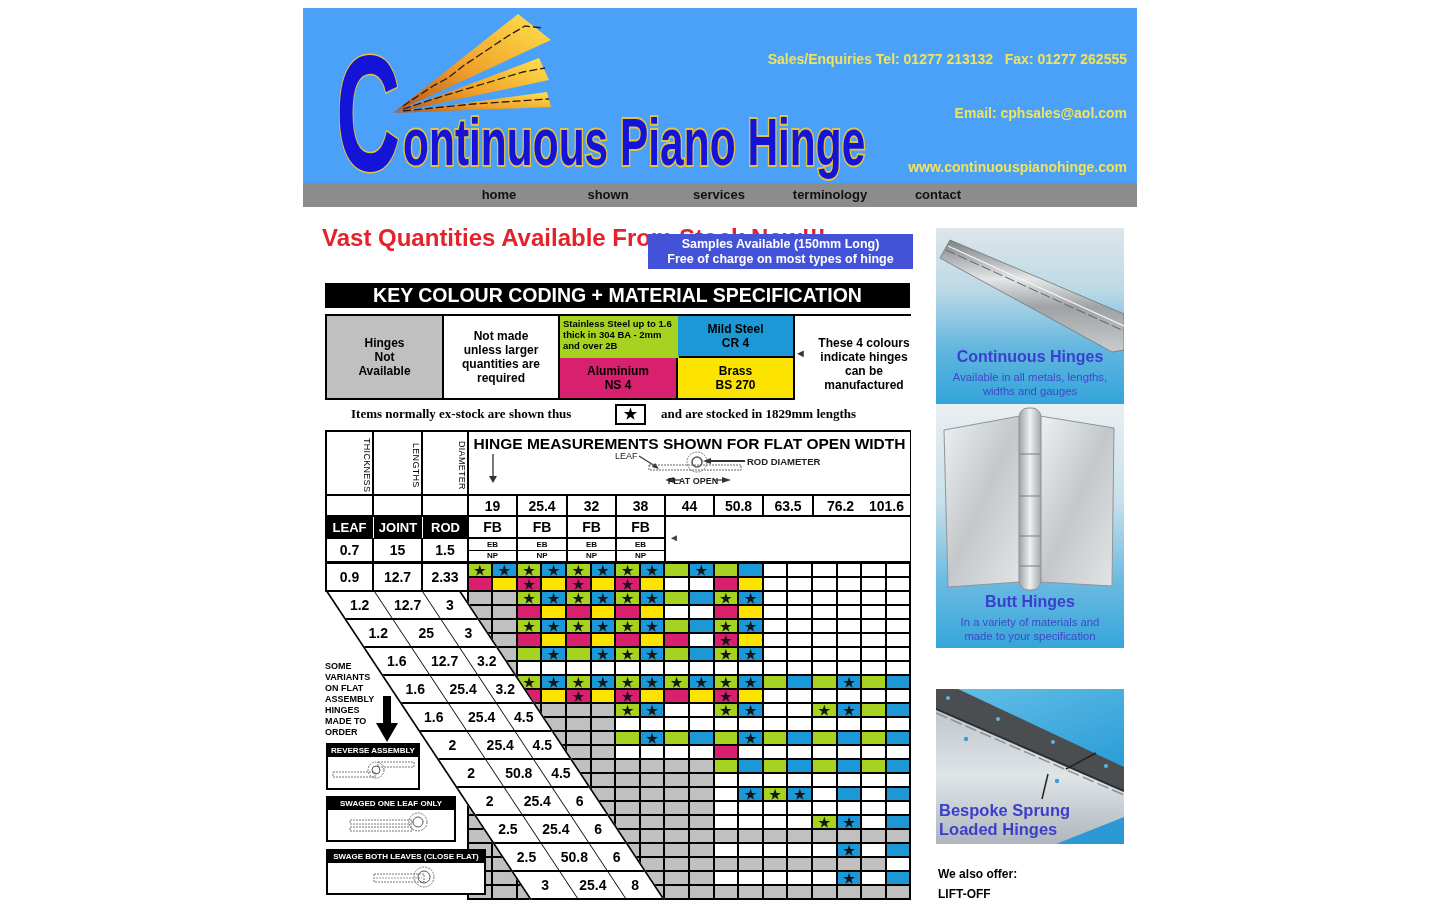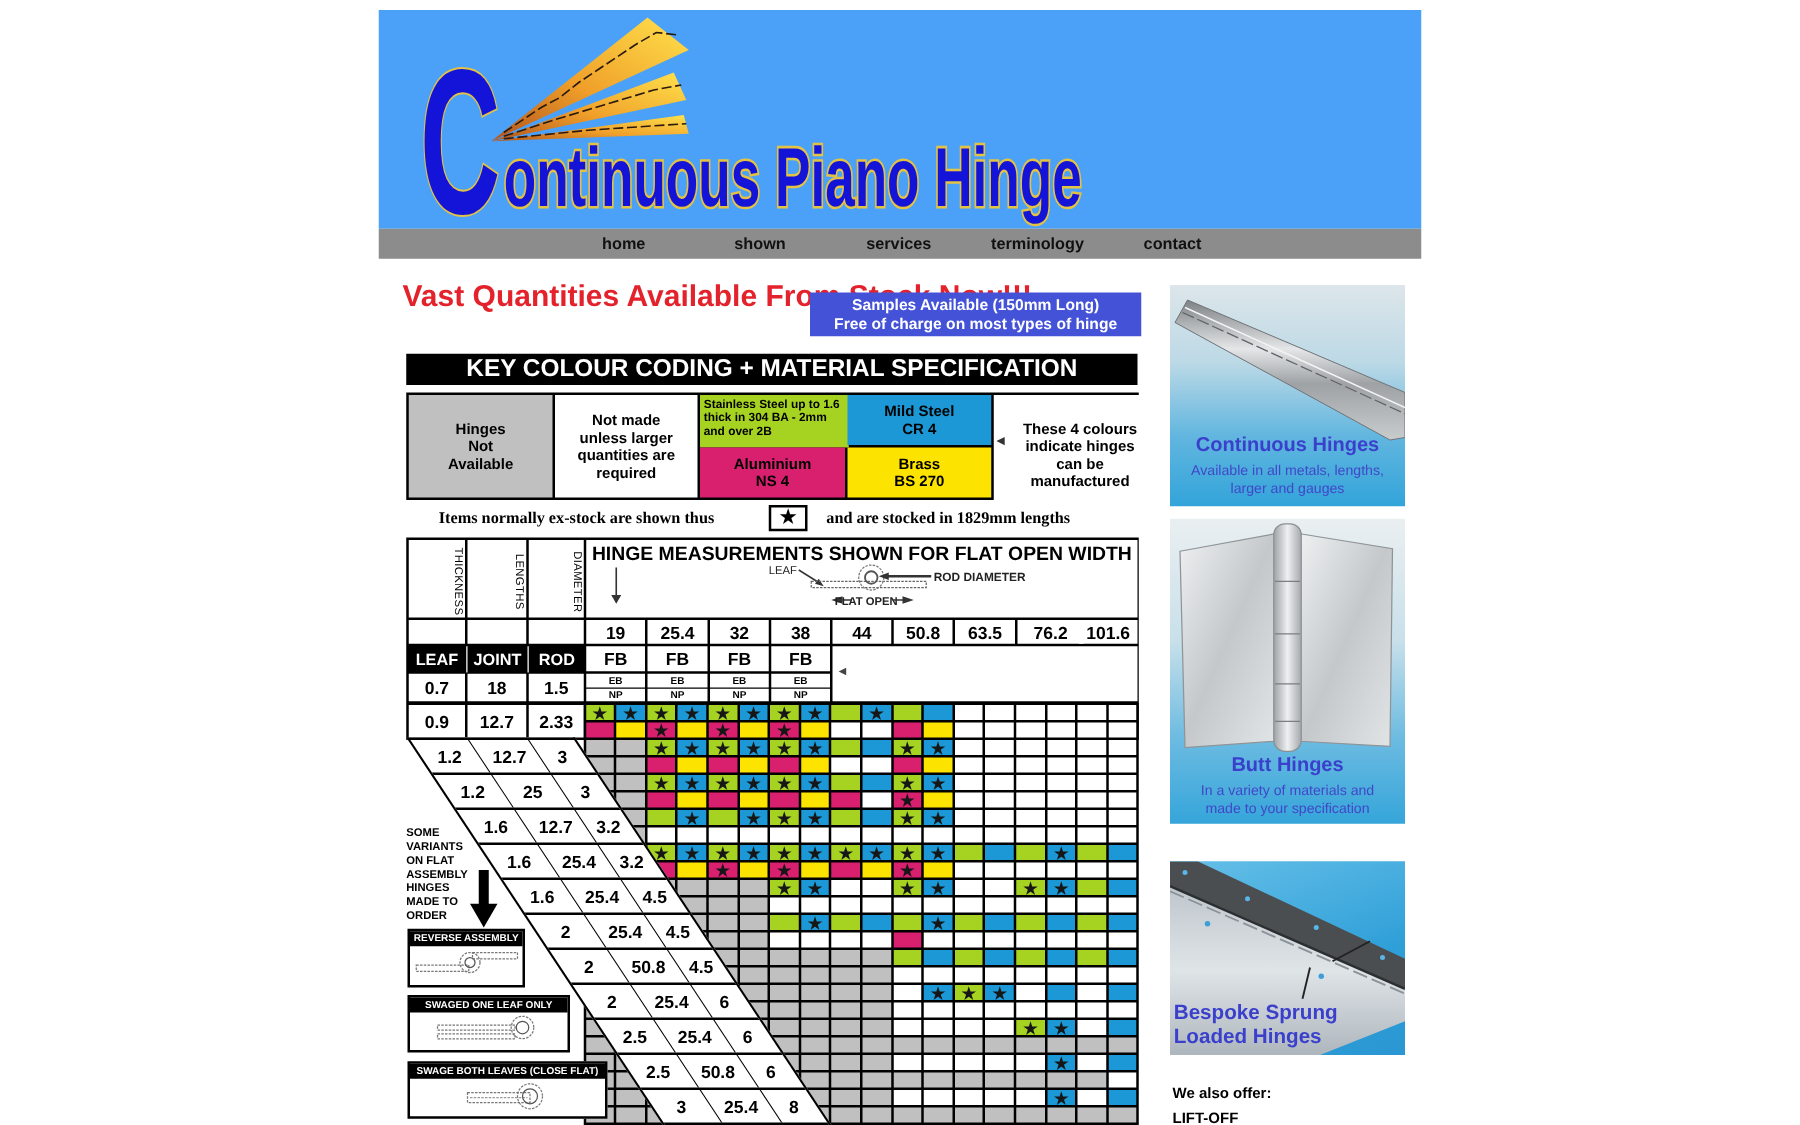--- a/index.html
+++ b/index.html
@@ -66,20 +66,25 @@
       <polygon points="90,105 215,6 248,32" fill="url(#rayg)"></polygon>
       <polygon points="90,105 236,50 246,72" fill="url(#rayg)"></polygon>
       <polygon points="90,105 244,84 248,99" fill="url(#rayg)"></polygon>
       <polyline points="100,98 130,78 145,70 160,58 175,48 190,38 205,28 222,18 240,20" fill="none" stroke="#2a1a10" stroke-width="1.3" stroke-dasharray="8 3"></polyline>
       <polyline points="100,101 140,88 160,82 180,76 200,70 220,64 242,60" fill="none" stroke="#2a1a10" stroke-width="1.3" stroke-dasharray="8 3"></polyline>
       <polyline points="100,103 140,99 170,96 200,94 230,92 246,91" fill="none" stroke="#2a1a10" stroke-width="1.3" stroke-dasharray="8 3"></polyline>
     </g>
     <text transform="translate(33,162) scale(0.54,1)" font-family="Liberation Sans, sans-serif" font-weight="bold" font-size="165" fill="#1414d9" stroke="#e3c244" stroke-width="3" paint-order="stroke">C</text>
     <text transform="translate(100,157) scale(0.634,1)" font-family="Liberation Sans, sans-serif" font-weight="bold" font-size="67" fill="#1414d9" stroke="#e3c244" stroke-width="4" paint-order="stroke">ontinuous Piano Hinge</text>
   </svg>
+  <div id="contact" class="abs">
+    <div>Sales/Enquiries Tel: 01277 213132   Fax: 01277 262555</div>
+    <div>Email: cphsales@aol.com</div>
+    <div>www.continuouspianohinge.com</div>
+  </div>
 </div>
 
 <div id="nav" class="abs">
   <div class="nav-item" style="left:196px">home</div>
   <div class="nav-item" style="left:305px">shown</div>
   <div class="nav-item" style="left:416px">services</div>
   <div class="nav-item" style="left:527px">terminology</div>
   <div class="nav-item" style="left:635px">contact</div>
 </div>
 
@@ -175,21 +180,21 @@
   <div class="sc fin" style="left:144px;top:121px;width:47px;height:10px;line-height:10px;">NP</div>
   <div class="sc fin" style="left:193px;top:121px;width:48px;height:10px;line-height:10px;">NP</div>
   <div class="sc fin" style="left:243px;top:121px;width:47px;height:10px;line-height:10px;">NP</div>
   <div class="sc fin" style="left:292px;top:121px;width:47px;height:10px;line-height:10px;">NP</div>
 
   <div class="sc" style="left:341px;top:87px;width:244px;height:44px;">
     <span style="position:absolute;left:3px;top:15px;font-size:10px;color:#444;">◄</span>
   </div>
 
   <div class="sc num" style="left:2px;top:109px;width:45px;height:22px;line-height:22px;">0.7</div>
-  <div class="sc num" style="left:49px;top:109px;width:47px;height:22px;line-height:22px;">18</div>
+  <div class="sc num" style="left:49px;top:109px;width:47px;height:22px;line-height:22px;">15</div>
   <div class="sc num" style="left:98px;top:109px;width:44px;height:22px;line-height:22px;">1.5</div>
   <div class="sc num" style="left:2px;top:134px;width:45px;height:26px;line-height:26px;">0.9</div>
   <div class="sc num" style="left:49px;top:134px;width:47px;height:26px;line-height:26px;">12.7</div>
   <div class="sc num" style="left:98px;top:134px;width:44px;height:26px;line-height:26px;">2.33</div>
 </div>
 
 <div id="grid" class="abs">
     <div class="gcell g" style="left: 1.5px; top: 1.5px;"><span>★</span></div>
     <div class="gcell b" style="left: 26.11px; top: 1.5px;"><span>★</span></div>
     <div class="gcell g" style="left: 50.72px; top: 1.5px;"><span>★</span></div>
@@ -815,24 +820,24 @@
           <stop offset="0.6" stop-color="#9ea2a5"></stop>
           <stop offset="1" stop-color="#c9cccd"></stop>
       </linearGradient>
     </defs>
     <polygon points="4,30 14,12 188,86 188,122 176,124" fill="url(#met1)" stroke="#6f7376" stroke-width="0.8"></polygon>
     <line x1="10" y1="22" x2="188" y2="103" stroke="#5f6366" stroke-width="1" stroke-dasharray="10 3"></line>
     <line x1="12" y1="18" x2="188" y2="98" stroke="#f4f4f4" stroke-width="1.2"></line>
   </svg>
   <div class="card-title" style="top:120px;">Continuous Hinges</div>
   <div class="card-sub" style="top:142px;">Available in all metals, lengths,
-larger and gauges</div>
-</div>
-
-<div class="card" style="top:415px;height:244px;background:linear-gradient(180deg,#eaeff1 0%,#c8e0ea 40%,#6cbbe1 72%,#35a5da 100%);">
+widths and gauges</div>
+</div>
+
+<div class="card" style="top:404px;height:244px;background:linear-gradient(180deg,#eaeff1 0%,#c8e0ea 40%,#6cbbe1 72%,#35a5da 100%);">
   <svg width="188" height="244" viewBox="0 0 188 244">
     <defs>
       <linearGradient id="leafg" x1="0" y1="0" x2="1" y2="1">
         <stop offset="0" stop-color="#eef0f1"></stop>
           <stop offset="0.5" stop-color="#c4c8cb"></stop>
           <stop offset="1" stop-color="#e2e5e6"></stop>
       </linearGradient>
       <linearGradient id="barg" x1="0" y1="0" x2="1" y2="0">
         <stop offset="0" stop-color="#9da2a5"></stop>
           <stop offset="0.5" stop-color="#eef0f1"></stop>

